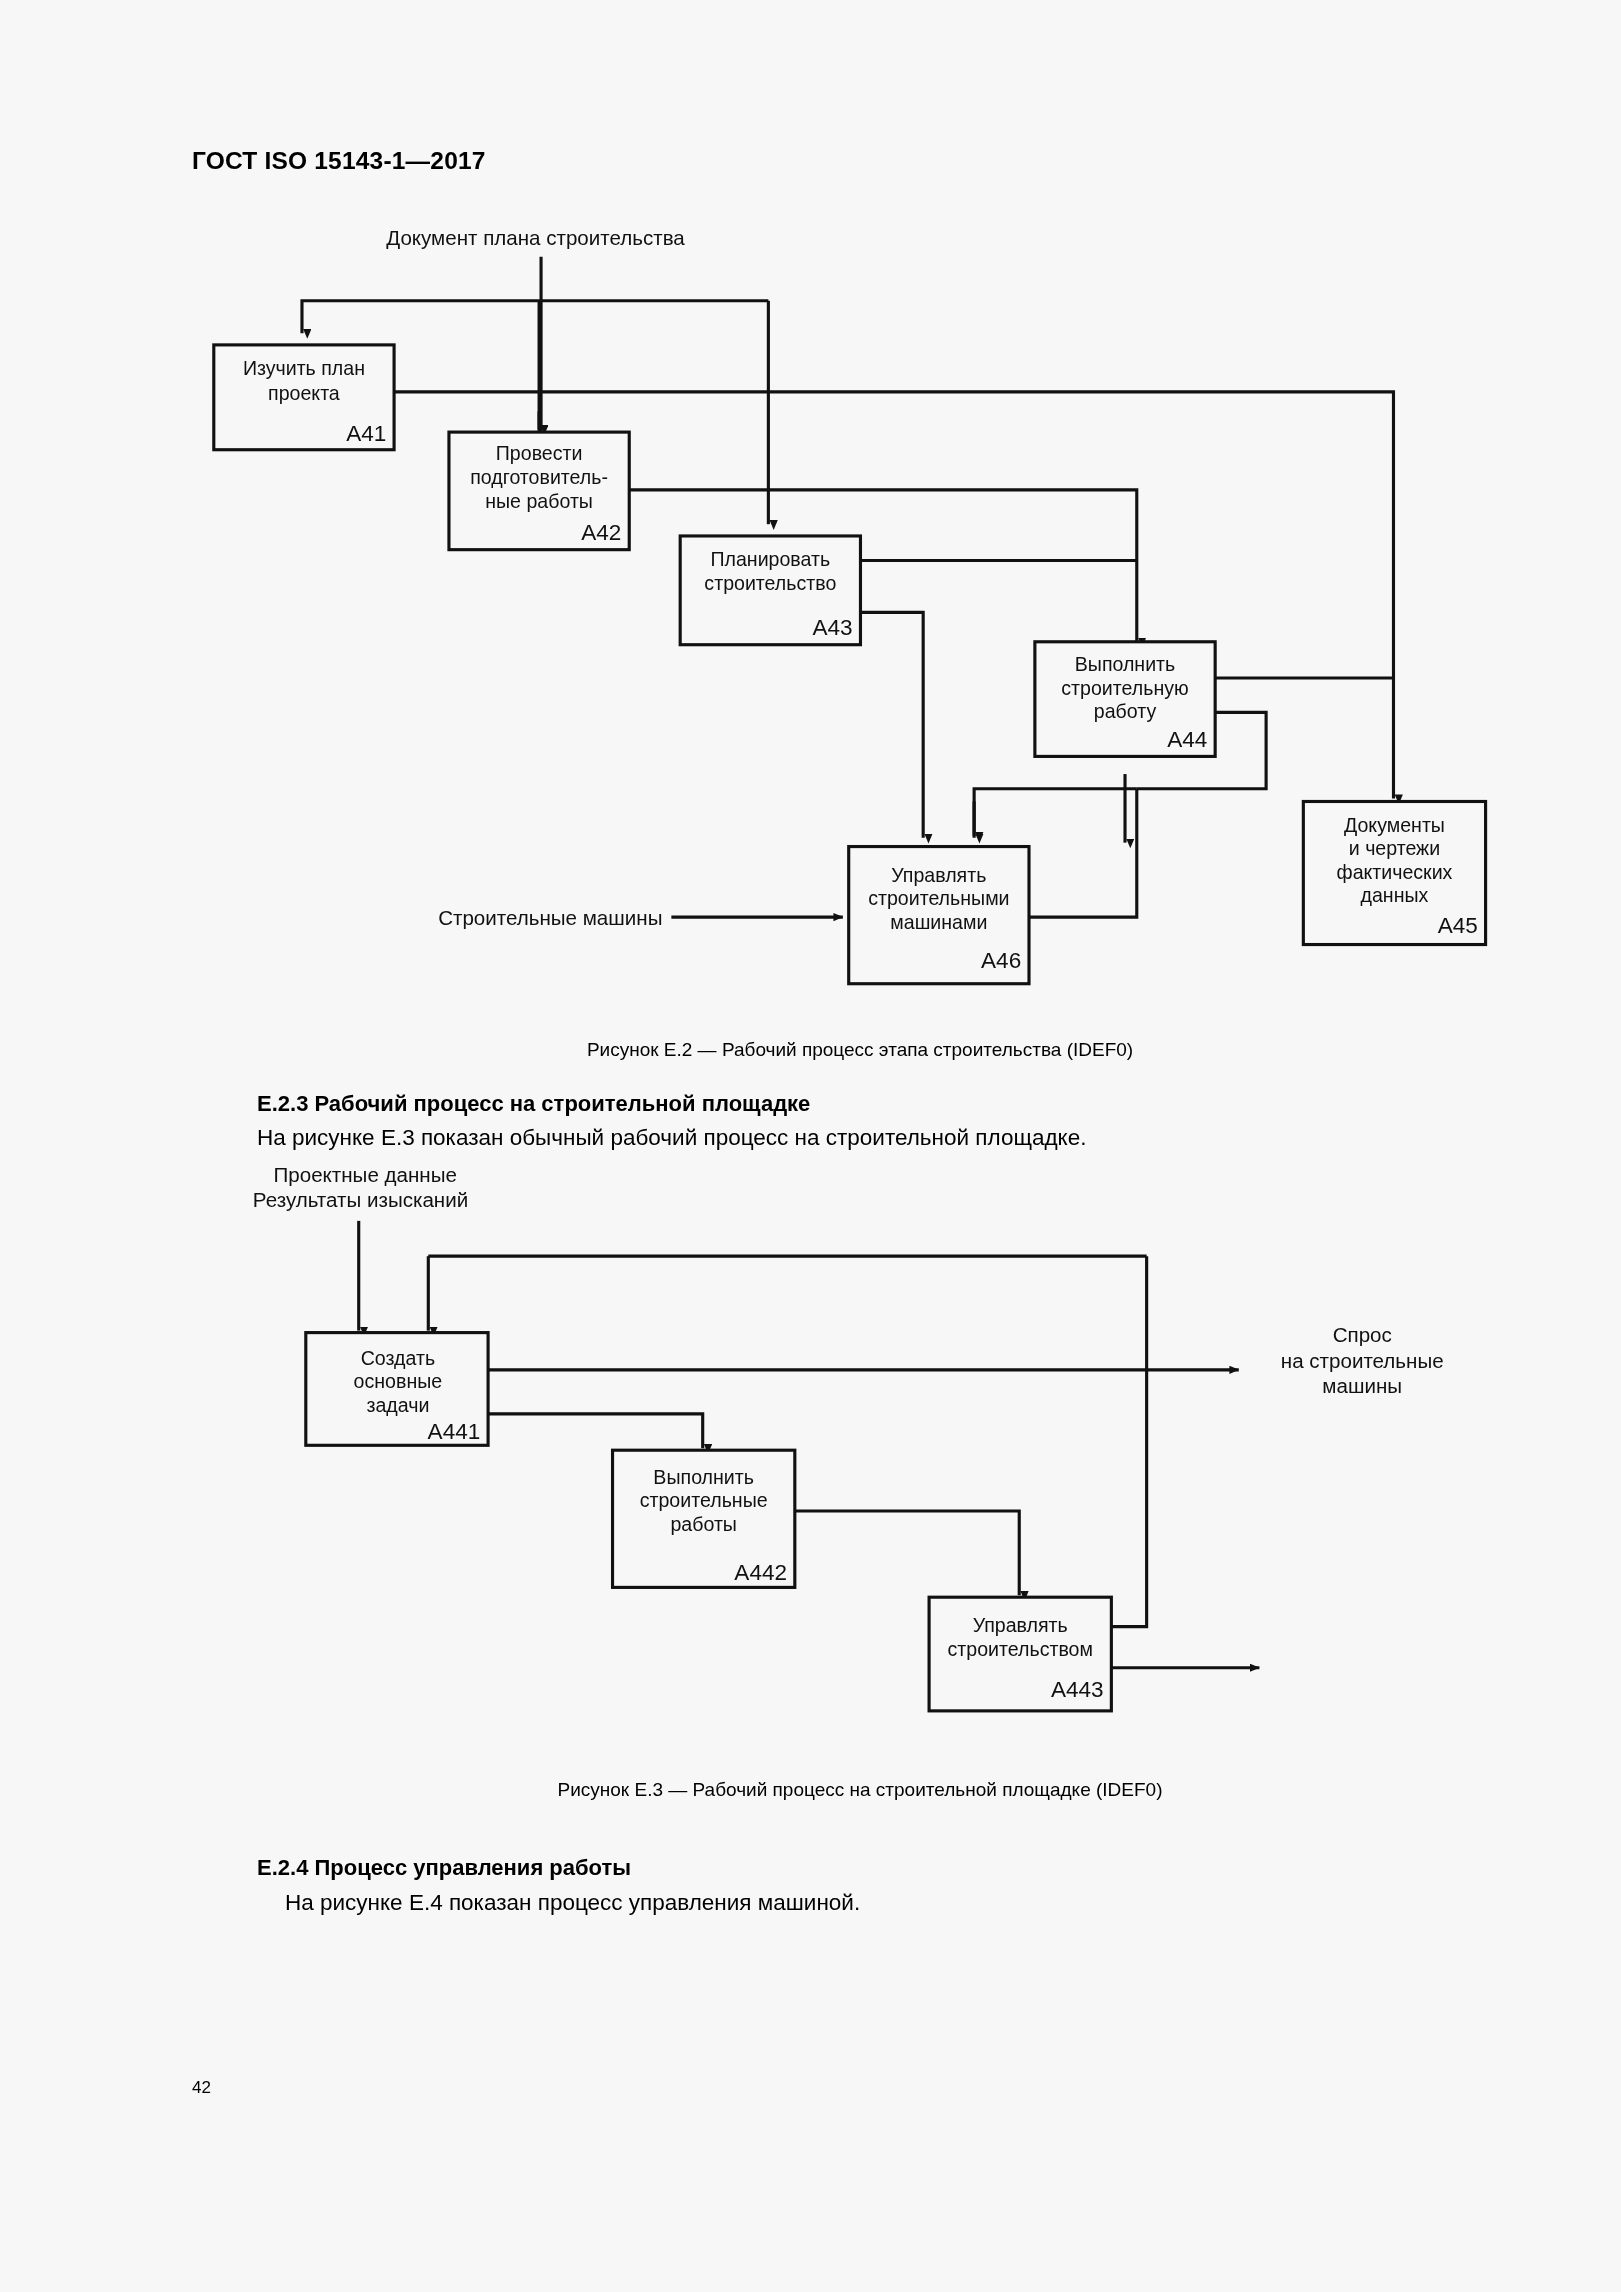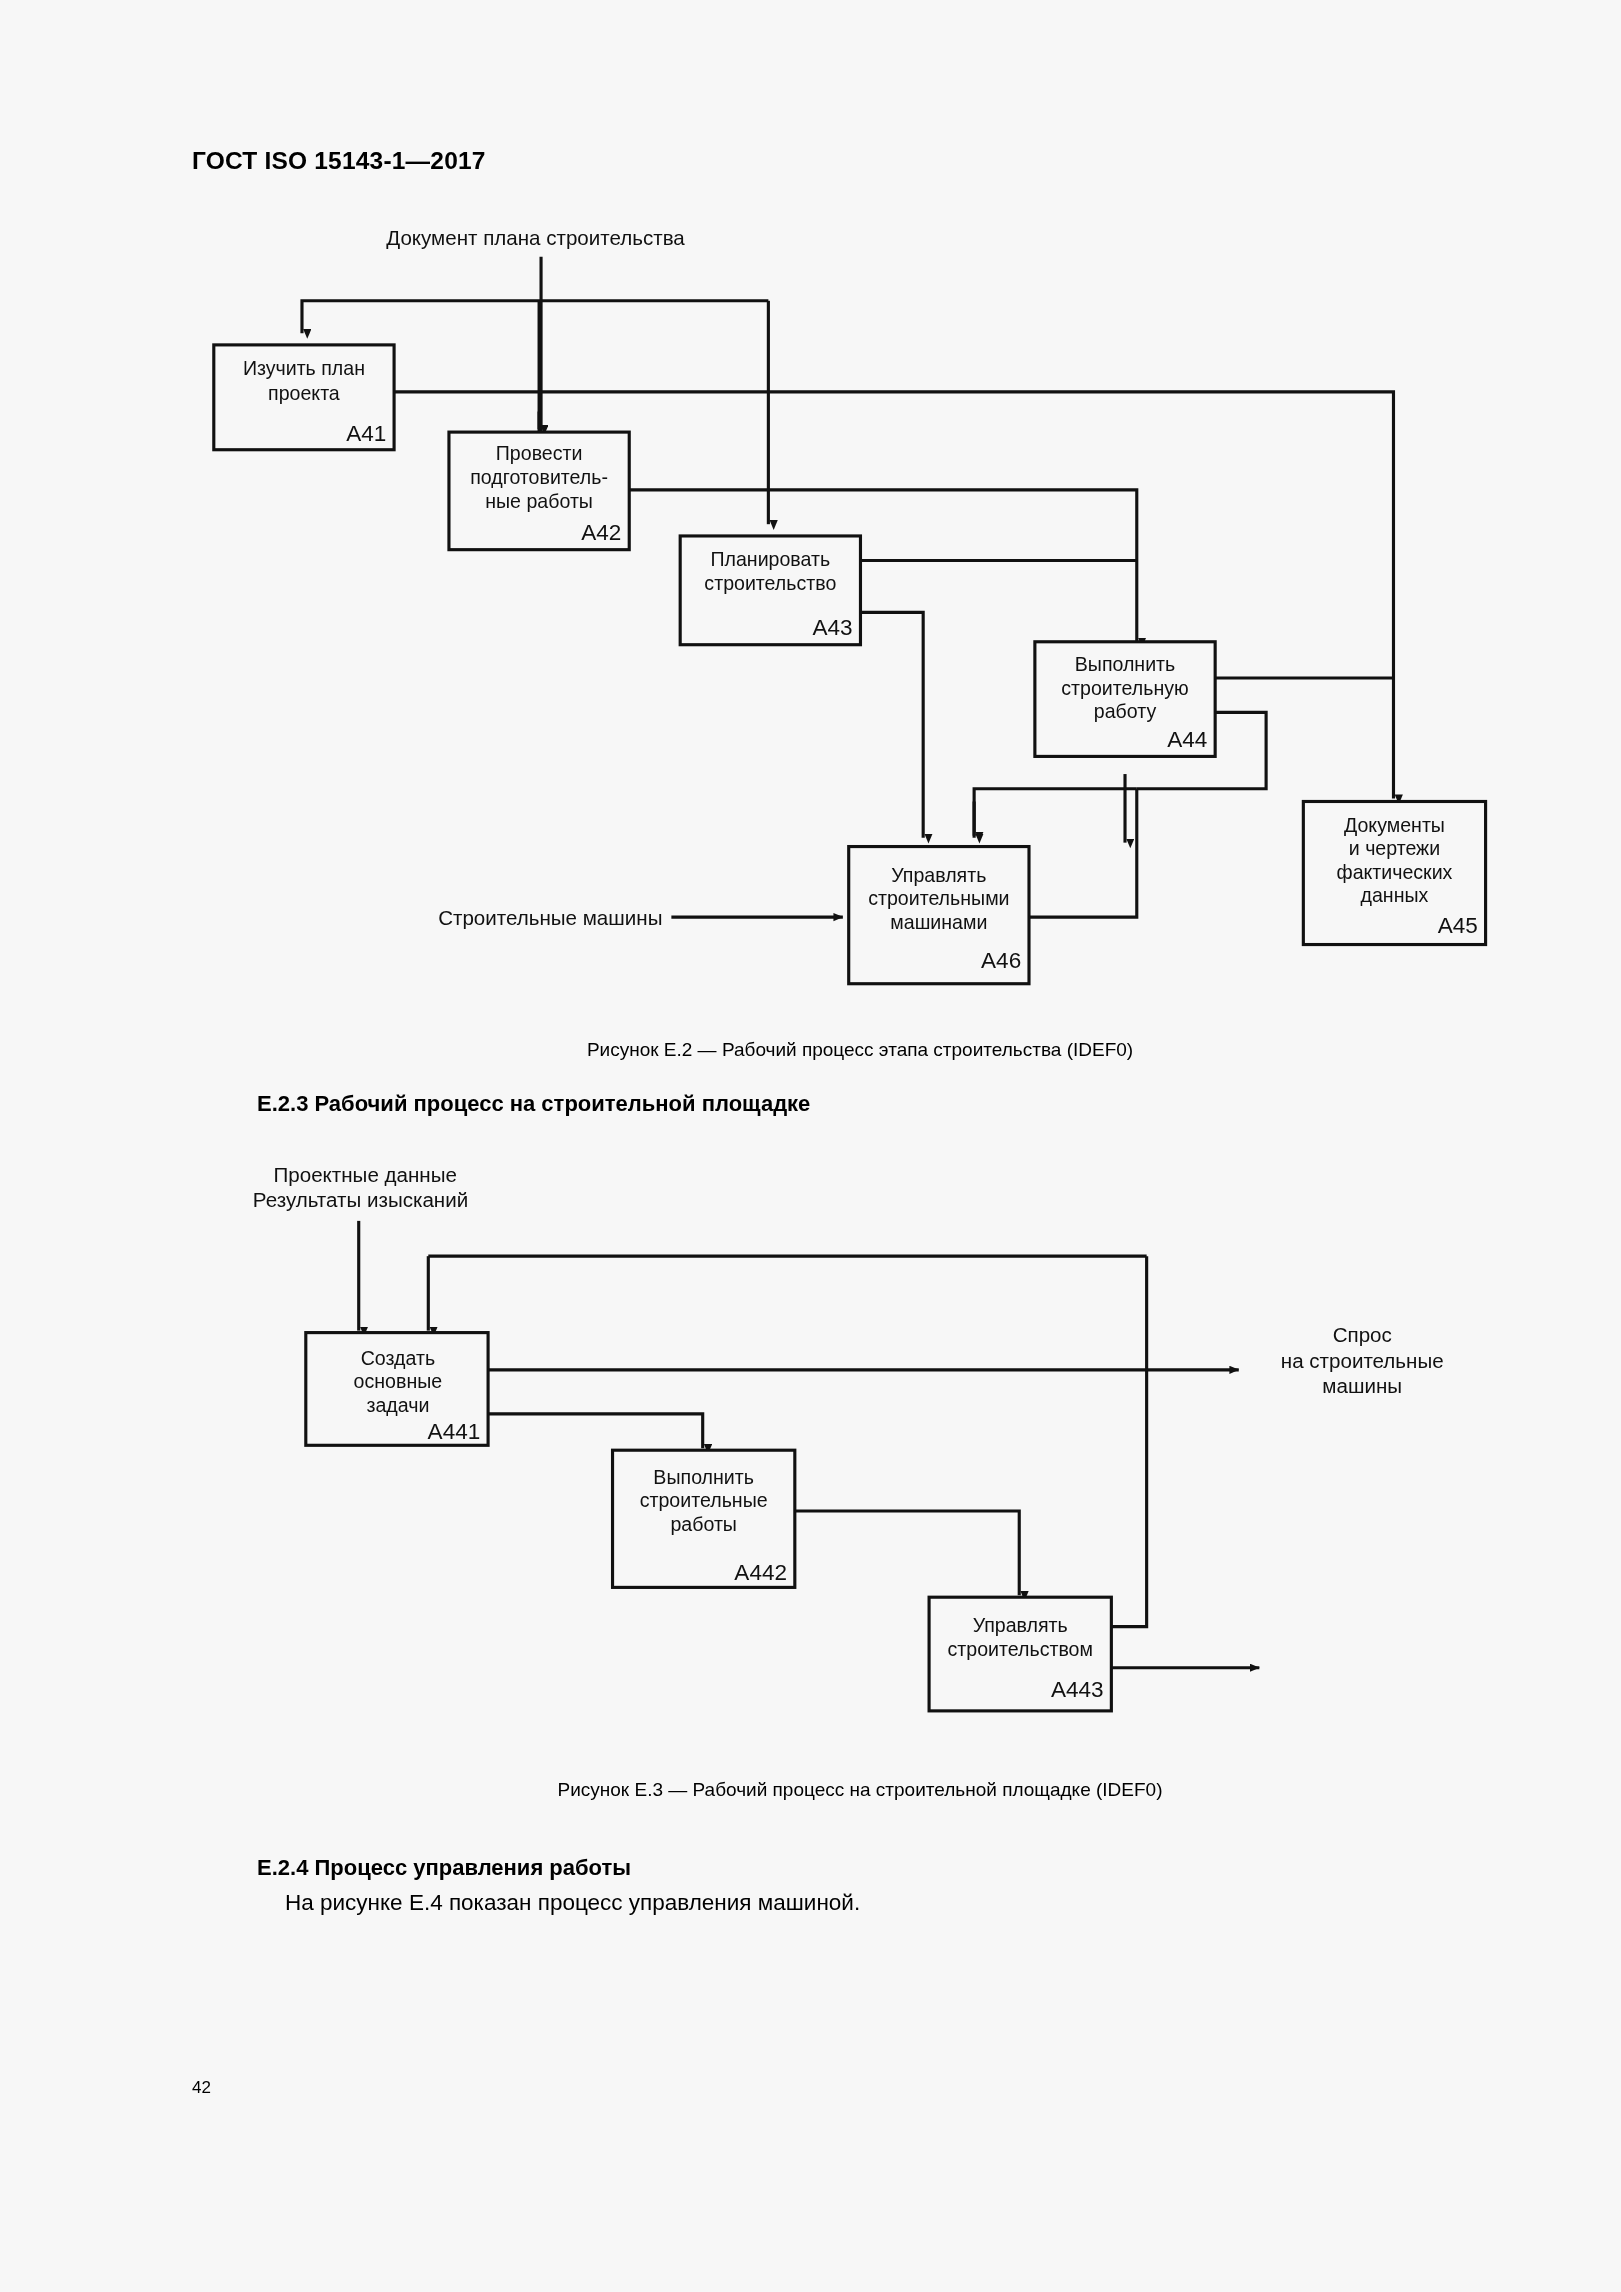--- a/index.html
+++ b/index.html
@@ -161,20 +161,21 @@
     <text class="lbl" x="447" y="944" text-anchor="start">Строительные машины</text>
     <path class="ln" d="M685,936 L860,936" marker-end="url(#ah)"></path>
 
     <path class="ln" d="M1050,936 L1160,936 L1160,805"></path>
     <path class="ln" d="M1148,860 L1148,790" marker-end="url(#ahd)" transform="rotate(180 1148 825)"></path>
   </svg>
 
   <div class="caption" style="top:1039px;">Рисунок Е.2 — Рабочий процесс этапа строительства (IDEF0)</div>
 
   <div class="heading" style="top:1091px;">Е.2.3 Рабочий процесс на строительной площадке</div>
+  <div class="body-text" style="top:1125px;">На рисунке Е.3 показан обычный рабочий процесс на строительной площадке.</div>
 
   <svg class="fig-svg" width="1621" height="588" viewBox="0 0 1654 600" style="top:1166px;left:0;">
     <defs>
       <marker id="ah2" markerWidth="11" markerHeight="11" refX="9.6" refY="4.2" orient="auto" markerUnits="userSpaceOnUse">
         <path d="M0,0 L10,4.2 L0,8.4 z" fill="#111111"></path>
       </marker>
       <marker id="ahd2" markerWidth="11" markerHeight="11" refX="4.2" refY="9.6" orient="auto" markerUnits="userSpaceOnUse">
         <path d="M0,0 L10,4.2 L0,8.4 z" fill="#111111"></path>
       </marker>
     </defs>

